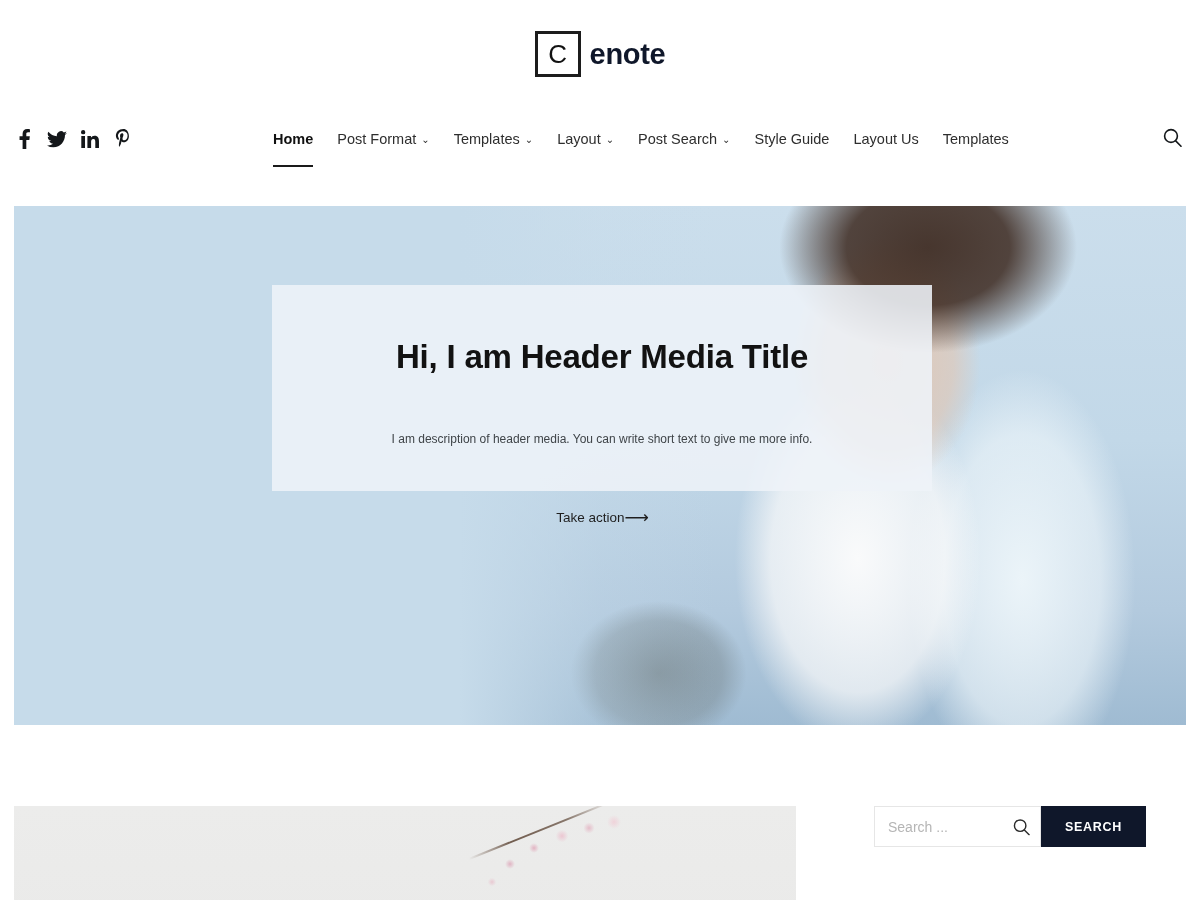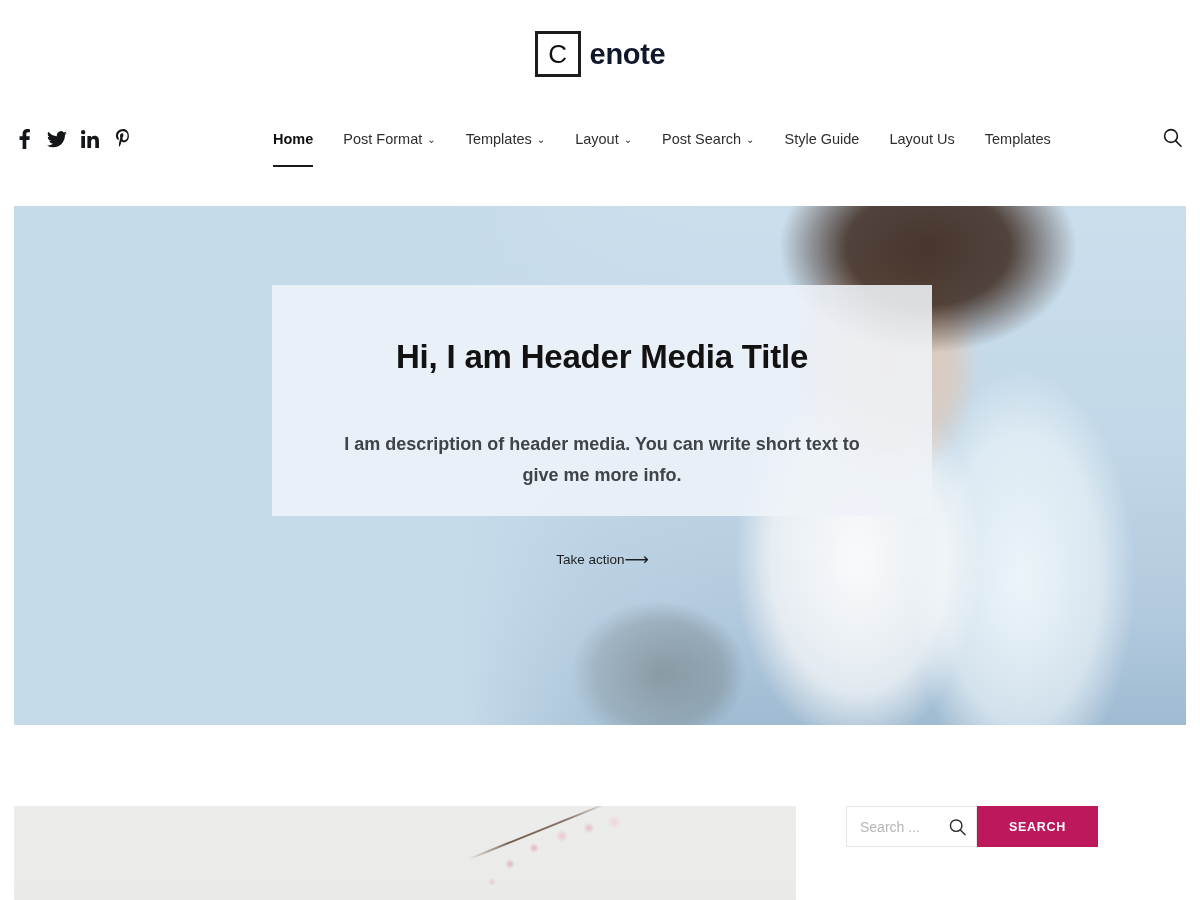--- a/index.html
+++ b/index.html
@@ -80,21 +80,21 @@
     align-items: center;
     justify-content: center;
     color: #14171a;
     text-decoration: none;
   }
   .social-link svg { display: block; }
 
   .main-nav {
     display: flex;
     align-items: flex-end;
-    gap: 6px;
+    gap: 0;
     margin-left: 128px;
   }
   .nav-item {
     position: relative;
     padding: 0 12px;
     display: flex;
     align-items: center;
     gap: 5px;
     font-size: 14.5px;
     color: #2e2e2e;
@@ -166,43 +166,43 @@
     position: absolute;
     inset: 0;
     background: linear-gradient(90deg, rgba(198,219,234,1) 0%, rgba(198,219,234,1) 38%, rgba(198,219,234,0.25) 50%, rgba(198,219,234,0) 60%);
   }
 
   .hero-overlay {
     position: absolute;
     left: 258px;
     top: 79px;
     width: 660px;
-    height: 231px;
+    height: 206px;
     background: rgba(238,243,248,0.88);
     display: flex;
     flex-direction: column;
     align-items: center;
     justify-content: flex-start;
     padding: 52px 56px 0 56px;
     text-align: center;
   }
   .hero-title {
     font-size: 33px;
     font-weight: 700;
     color: #121212;
     letter-spacing: -0.2px;
     line-height: 1.2;
   }
   .hero-desc {
     margin-top: 52px;
-    font-size: 18px;
+    font-size: 12px;
     line-height: 1.72;
     color: #3f4448;
     max-width: 570px;
-    font-weight: 700;
+    font-weight: 400;
   }
   .hero-cta {
     margin-top: 60px;
     display: inline-flex;
     align-items: center;
     font-size: 13.5px;
     color: #1e1e1e;
     text-decoration: none;
     cursor: pointer;
   }
@@ -243,23 +243,23 @@
     left: 455px;
     top: 52px;
     width: 150px;
     height: 2px;
     background: linear-gradient(90deg, rgba(120,90,70,0) 0%, rgba(92,68,52,0.85) 30%, rgba(92,68,52,0.7) 70%, rgba(92,68,52,0) 100%);
     transform: rotate(-22deg);
     transform-origin: left center;
   }
 
   .sidebar-col {
-    width: 252px;
+    width: 272px;
     flex: 0 0 auto;
-    margin-left: 50px;
+    margin-left: 78px;
     display: flex;
     align-items: flex-start;
     gap: 0;
   }
   .search-form {
     display: flex;
     align-items: stretch;
     width: 100%;
   }
   .search-field-wrap {
@@ -282,22 +282,22 @@
     position: absolute;
     right: 11px;
     top: 50%;
     transform: translateY(-50%);
     color: #2b2b2b;
     display: flex;
     cursor: pointer;
   }
   .search-submit {
     height: 41px;
-    padding: 0 32px;
-    background: #be185d;
+    padding: 0 24px;
+    background: #0f172a;
     color: #ffffff;
     border: none;
     font-family: "Liberation Sans", sans-serif;
     font-size: 12.5px;
     font-weight: 700;
     letter-spacing: 0.7px;
     cursor: pointer;
     white-space: nowrap;
   }
 </style>

